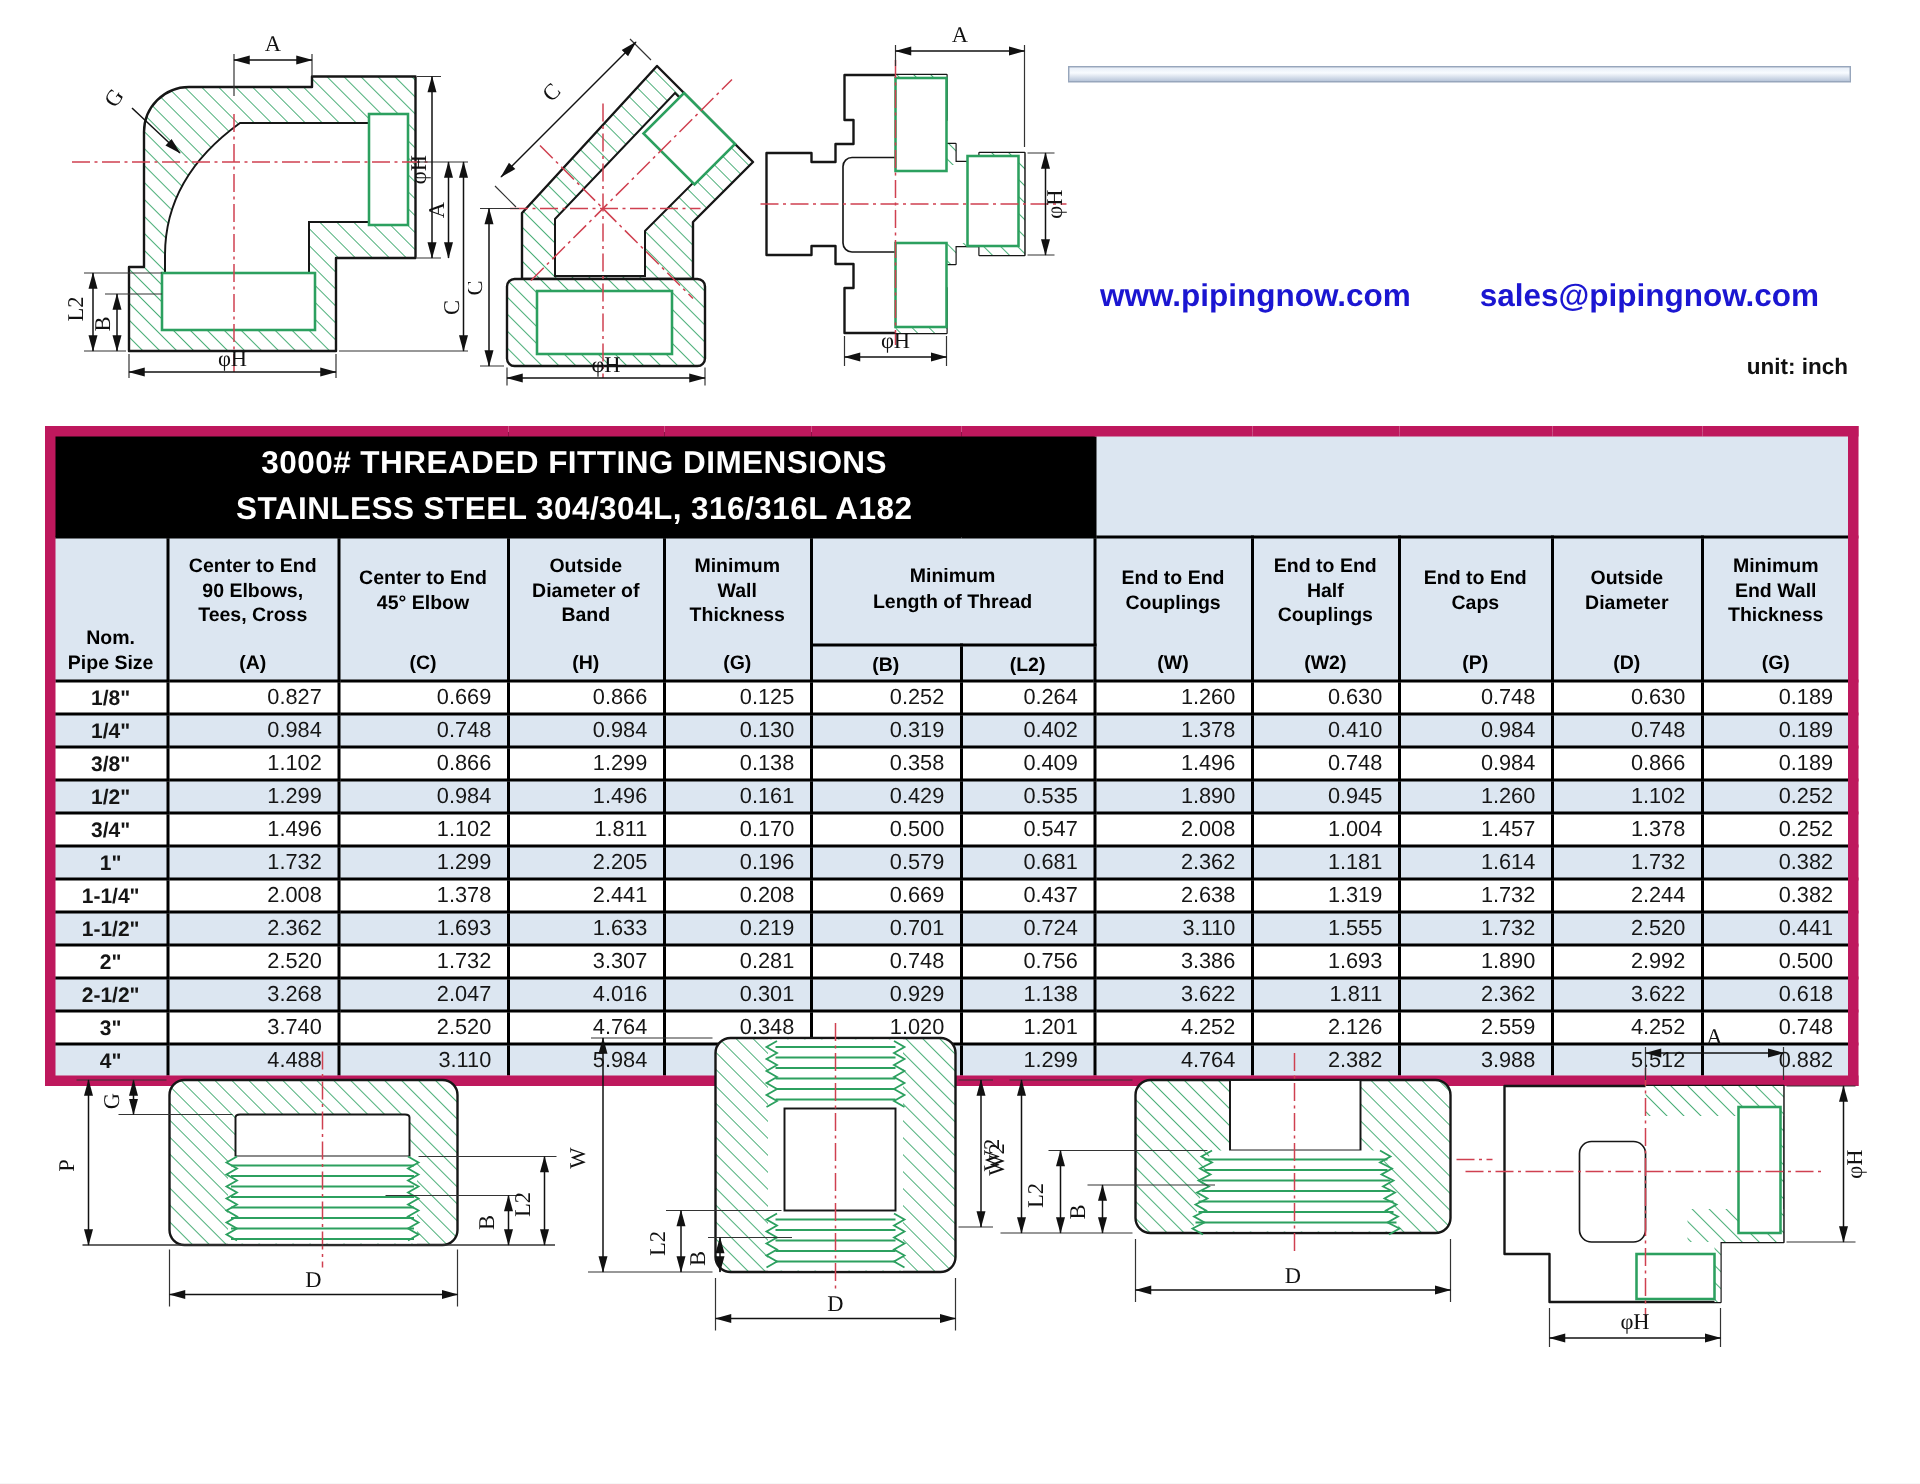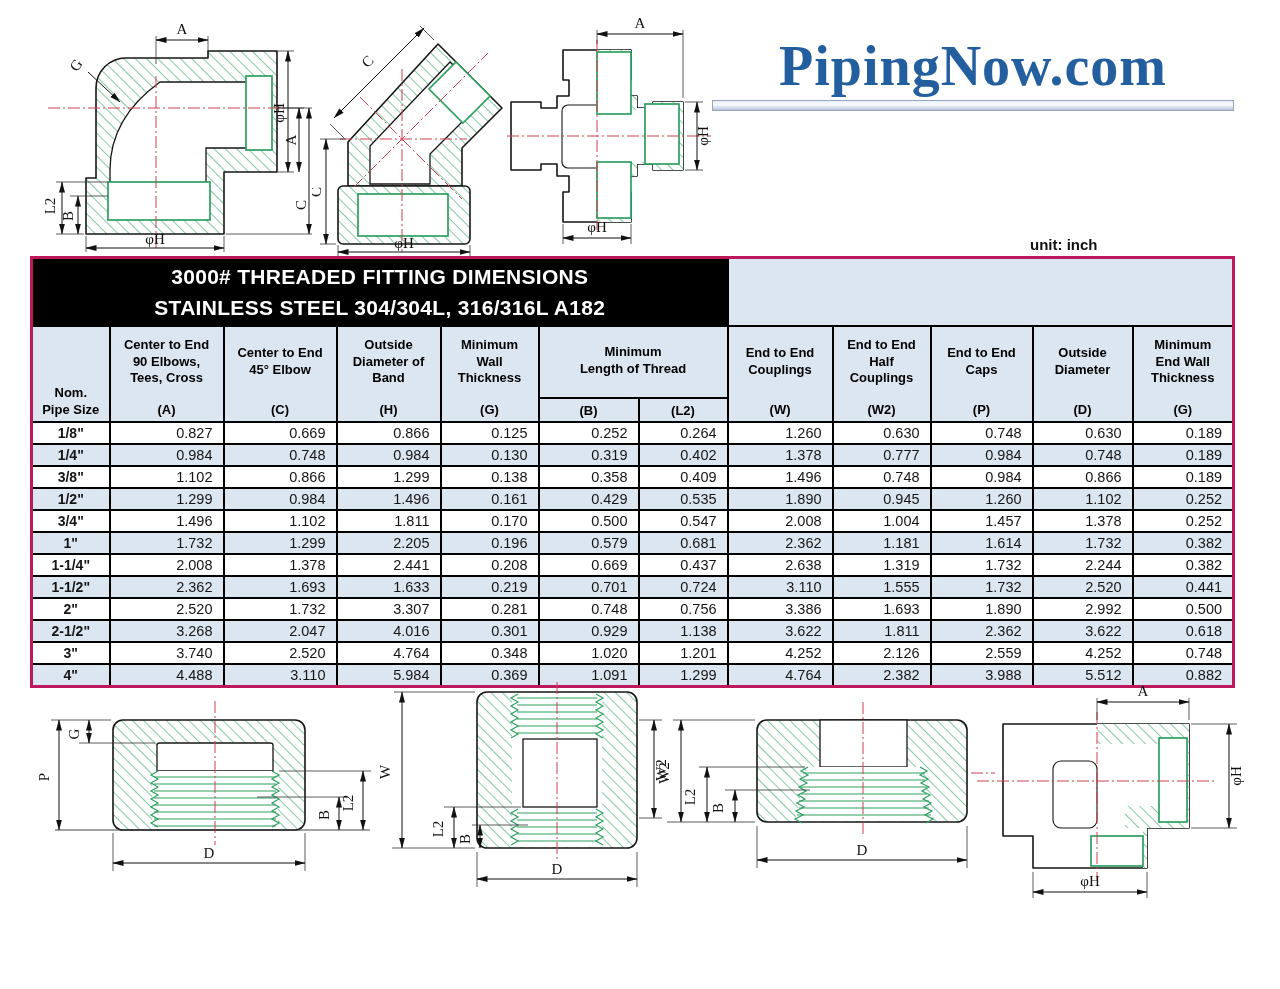--- a/index.html
+++ b/index.html
@@ -8,26 +8,26 @@
   .abs{position:absolute;}
 
   
   #logoBlock{left:712px;top:38px;width:522px;text-align:center;}
   #logoText{font-family:"Liberation Serif",serif;font-weight:bold;font-size:56px;
             color:#235e9e;letter-spacing:1px;line-height:1;}
   #logoBar{height:9px;margin-top:6px;border:1px solid #97a6bc;
            background:linear-gradient(#e7eef8, #f8fbff 40%, #b9c6da);}
   #contactRow{left:712px;top:186px;width:522px;display:flex;justify-content:center;gap:46px;
               font-weight:bold;font-size:21px;color:#1b16d1;}
-  #unitNote{left:1030px;top:236px;width:202px;font-weight:bold;font-size:15px;color:#111;}
+  #unitNote{left:1030px;top:236px;width:202px;text-align:right;font-weight:bold;font-size:15px;color:#111;}
 
   
   #specTable{left:30px;top:256px;width:1202px;border-collapse:collapse;table-layout:fixed;}
   #specTable th,#specTable td{border:2px solid #000;padding:0;}
-  #specTable{border:3px solid #be185d;}
+  #specTable{border:7px solid #be185d;margin-top:28px;}
   .title-black{background:#000;color:#fff;font-weight:bold;font-size:21px;text-align:center;
                height:66px;letter-spacing:.3px;}
   .title-black div{line-height:31px;}
   .title-empty{background:#dce6f1;}
   .hth{background:#dce6f1;font-weight:bold;font-size:13px;color:#000;vertical-align:top;}
   .hwrap{height:94px;display:flex;flex-direction:column;}
   .hlines{flex:1;display:flex;flex-direction:column;justify-content:center;
           white-space:pre-line;line-height:1.3;text-align:center;}
   .hlines.bottom{justify-content:flex-end;padding-bottom:2px;}
   .hcode{height:24px;display:flex;align-items:center;justify-content:center;}
@@ -148,22 +148,25 @@
       <path class="ext" d="M 180,88 H 198 M 180,156 H 198"></path>
       <line class="dim" x1="192" y1="88" x2="192" y2="156" marker-start="url(#arrS)" marker-end="url(#arrE)"></line>
       <text class="dlab" x="203" y="122" text-anchor="middle" transform="rotate(-90 203 122)">φH</text>
       <path class="ext" d="M 58,210 V 230 M 126,210 V 230"></path>
       <line class="dim" x1="58" y1="224" x2="126" y2="224" marker-start="url(#arrS)" marker-end="url(#arrE)"></line>
       <text class="dlab" x="92" y="218" text-anchor="middle">φH</text>
     </g>
   </svg>
 
   <div class="abs" id="logoBlock">
-    <div id="logoText">PipingNow.com</div>
     <div id="logoBar"></div>
+  </div>
+  <div class="abs" id="contactRow">
+    <span>www.pipingnow.com</span>
+    <span>sales@pipingnow.com</span>
   </div>
   <div class="abs" id="unitNote">unit: inch</div>
 
   <table class="abs" id="specTable">
     <colgroup>
       <col style="width:78px">
         <col style="width:114px">
         <col style="width:113px">
         <col style="width:104px">
       <col style="width:98px">
@@ -285,21 +288,21 @@
         </tr>
         <tr class="shade">
           <td class="size">1/4"</td>
           <td>0.984</td>
           <td>0.748</td>
           <td>0.984</td>
           <td>0.130</td>
           <td>0.319</td>
           <td>0.402</td>
           <td>1.378</td>
-          <td>0.777</td>
+          <td>0.410</td>
           <td>0.984</td>
           <td>0.748</td>
           <td>0.189</td>
         </tr>
         <tr>
           <td class="size">3/8"</td>
           <td>1.102</td>
           <td>0.866</td>
           <td>1.299</td>
           <td>0.138</td>

